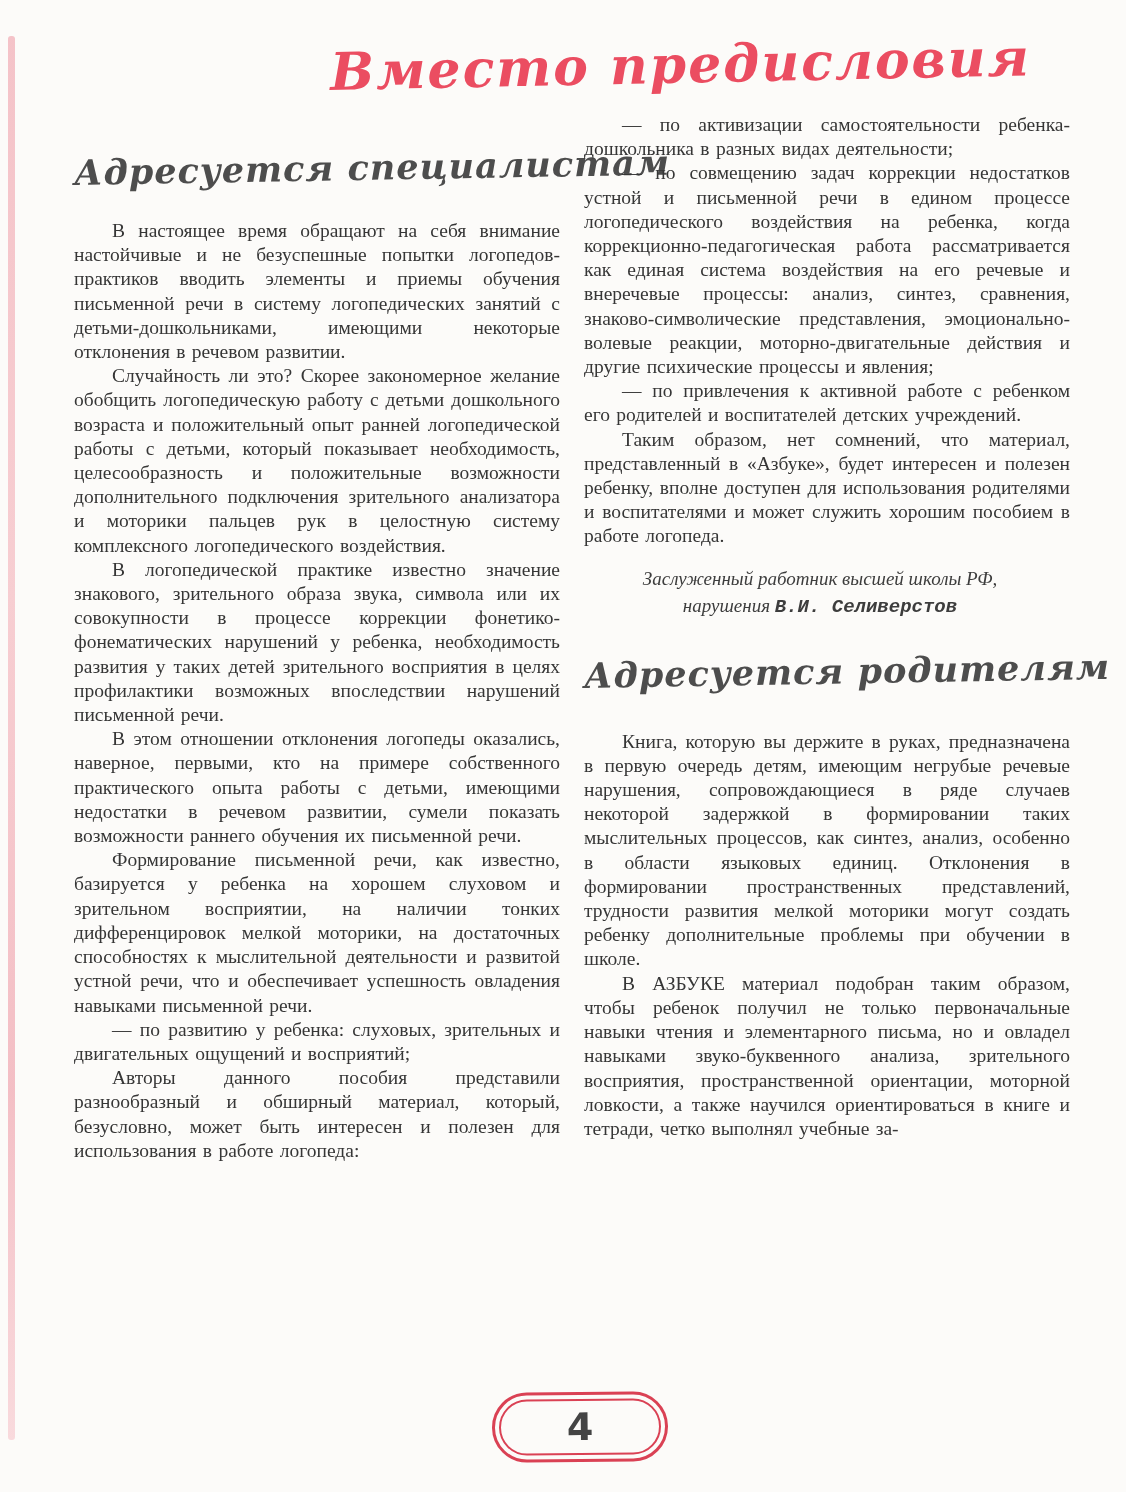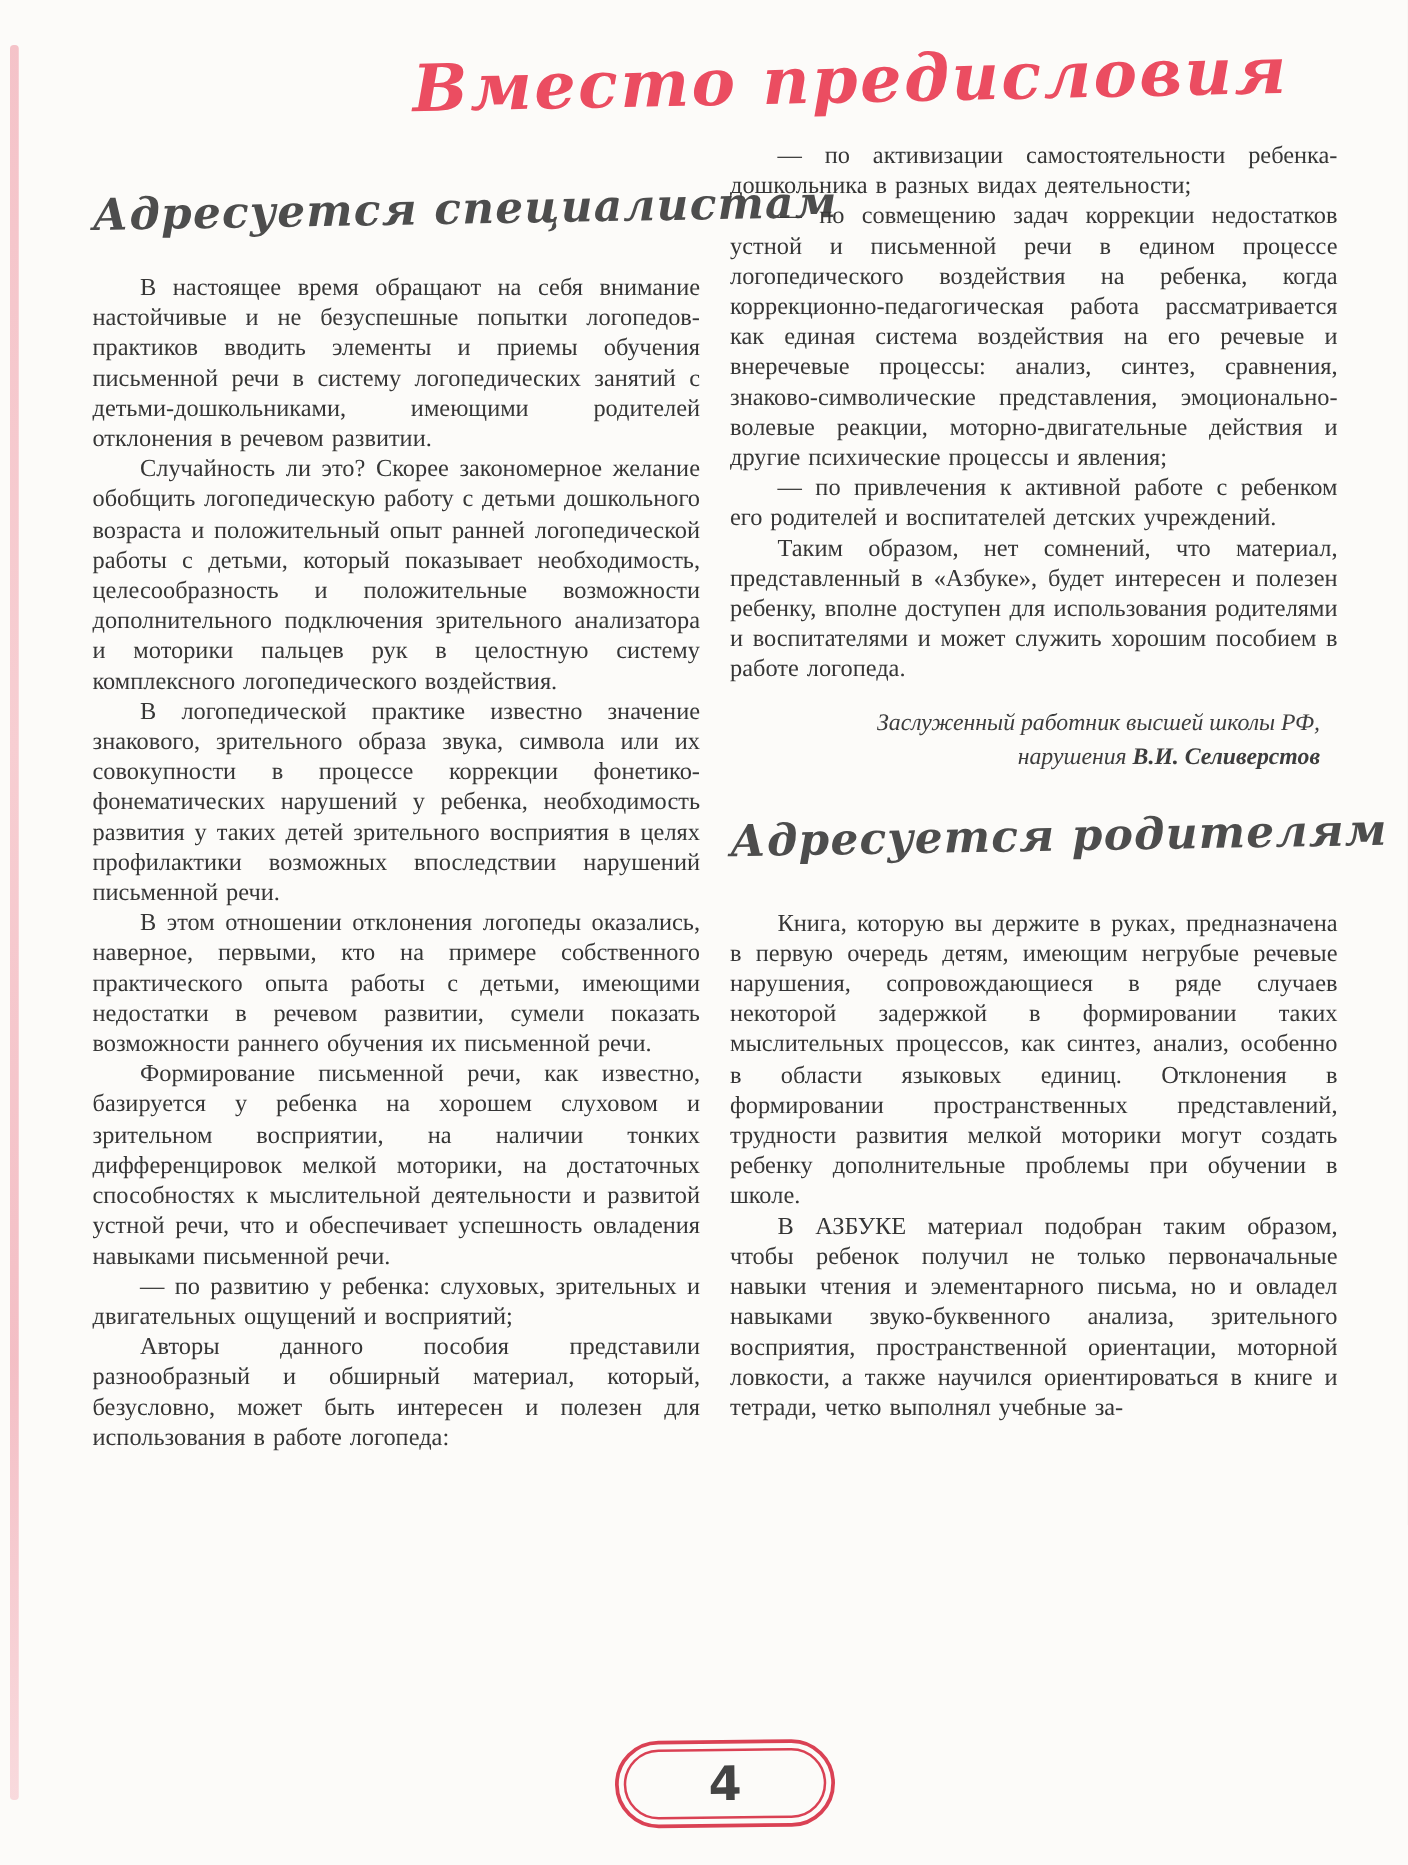--- a/index.html
+++ b/index.html
@@ -59,28 +59,28 @@
     font-size: 19.5px;
     line-height: 24.2px;
     text-align: justify;
     text-indent: 38px;
     color: #363636;
     word-spacing: 1.5px;
   }
   .signature {
     margin-top: 16px;
     margin-bottom: 34px;
-    text-align: right;
+    text-align: center;
     font-style: italic;
     font-size: 19px;
     line-height: 27px;
     color: #3d3d3d;
     padding-right: 14px;
   }
-  .signature .sig-name { font-weight: 700; }
+  .signature .sig-name { font-weight: 700; font-family: Liberation Mono, monospace; }
   .col-right .heading-hand { margin-bottom: 34px; }
   .page-pill {
     position: absolute;
     left: 492px; top: 1392px;
     width: 176px; height: 70px;
     border: 3px solid #da4154;
     border-radius: 38px;
     padding: 4px;
     background: #fcfbf9;
     transform: rotate(-0.6deg);
@@ -104,21 +104,21 @@
 <div class="scan-page">
 
   <div class="edge-strip"></div>
 
   <h1 class="title-hand">Вместо предисловия</h1>
 
   <div class="col col-left">
     <h2 class="heading-hand">Адресуется специалистам</h2>
     <div>
 
-        <p class="body-para">В настоящее время обращают на себя внимание настойчивые и не безуспешные попытки логопедов-практиков вводить элементы и приемы обучения письменной речи в систему логопедических занятий с детьми-дошкольниками, имеющими родителей отклонения в речевом развитии.</p>
+        <p class="body-para">В настоящее время обращают на себя внимание настойчивые и не безуспешные попытки логопедов-практиков вводить элементы и приемы обучения письменной речи в систему логопедических занятий с детьми-дошкольниками, имеющими некоторые отклонения в речевом развитии.</p>
 
         <p class="body-para">Случайность ли это? Скорее закономерное желание обобщить логопедическую работу с детьми дошкольного возраста и положительный опыт ранней логопедической работы с детьми, который показывает необходимость, целесообразность и положительные возможности дополнительного подключения зрительного анализатора и моторики пальцев рук в целостную систему комплексного логопедического воздействия.</p>
 
         <p class="body-para">В логопедической практике известно значение знакового, зрительного образа звука, символа или их совокупности в процессе коррекции фонетико-фонематических нарушений у ребенка, необходимость развития у таких детей зрительного восприятия в целях профилактики возможных впоследствии нарушений письменной речи.</p>
 
         <p class="body-para">В этом отношении отклонения логопеды оказались, наверное, первыми, кто на примере собственного практического опыта работы с детьми, имеющими недостатки в речевом развитии, сумели показать возможности раннего обучения их письменной речи.</p>
 
         <p class="body-para">Формирование письменной речи, как известно, базируется у ребенка на хорошем слуховом и зрительном восприятии, на наличии тонких дифференцировок мелкой моторики, на достаточных способностях к мыслительной деятельности и развитой устной речи, что и обеспечивает успешность овладения навыками письменной речи.</p>
 
         <p class="body-para">— по развитию у ребенка: слуховых, зрительных и двигательных ощущений и восприятий;</p>

